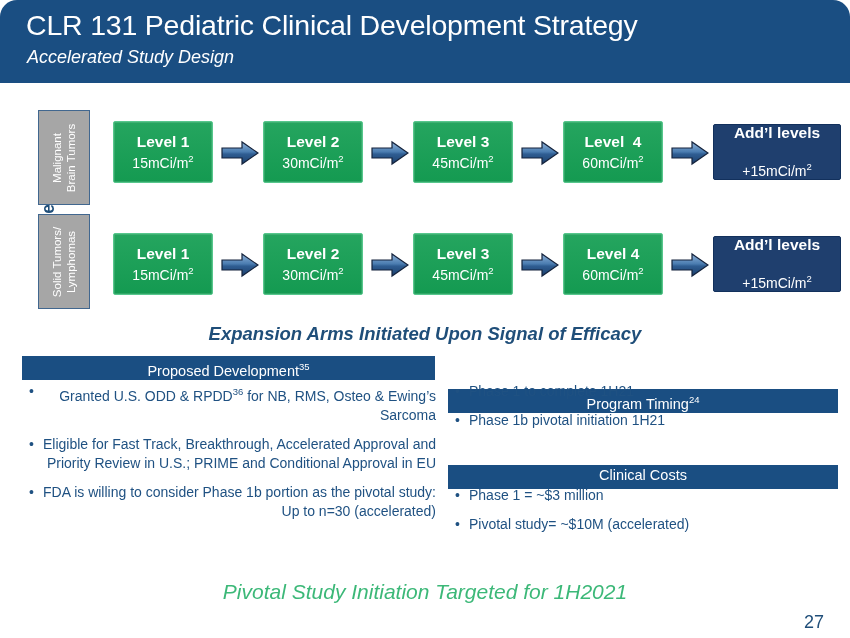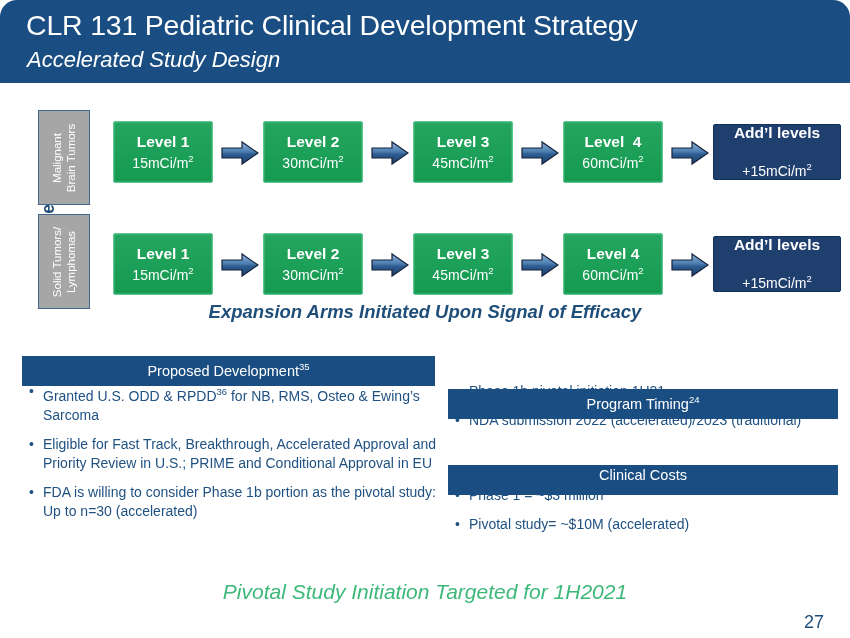--- a/index.html
+++ b/index.html
@@ -30,21 +30,21 @@
     position: absolute;
     left: 26px; top: 9px;
     font-size: 28.5px;
     color: #ffffff;
     letter-spacing: -0.2px;
     white-space: nowrap;
   }
   .title-sub {
     position: absolute;
     left: 27px; top: 47px;
-    font-size: 22px;
+    font-size: 18px;
     font-style: italic;
     color: #ffffff;
     white-space: nowrap;
   }
 
   
   .phase-label {
     position: absolute;
     left: -62px;
     top: 192px;
@@ -118,38 +118,38 @@
   
   .arrow {
     position: absolute;
     width: 38px;
     height: 26px;
   }
 
   
   .expansion {
     position: absolute;
-    left: 0; top: 301px;
+    left: 0; top: 323px;
     width: 850px;
     text-align: center;
     font-size: 18.5px;
     font-weight: bold;
     font-style: italic;
     color: #1f4e79;
   }
 
   
   .panel-header {
     position: absolute;
     background: #1a4e82;
     color: #ffffff;
     text-align: center;
     font-size: 14.5px;
     line-height: 21px;
-    height: 30px;
+    height: 24px;
     box-sizing: border-box;
   }
   .panel-header sup { font-size: 9.5px; }
 
   .bullets {
     position: absolute;
     box-sizing: border-box;
     color: #1f4e79;
   }
   .bullet {
@@ -320,32 +320,32 @@
   <div class="lvlbox navy" style="left:713px; top:236px; width:128px; height:56px;">
     <div class="lvl-title">Add’l levels</div>
     <div class="lvl-dose"><span>+15mCi/m</span><sup>2</sup></div>
   </div>
 
   <div class="expansion">Expansion Arms Initiated Upon Signal of Efficacy</div>
 
   <div class="panel-header" style="left:22px; top:356px; width:413px;">
     <span>Proposed Development</span><sup>35</sup>
   </div>
-  <div class="bullets" style="left:26px; top:382px; width:410px;">
+  <div class="bullets" style="left:26px; top:382px; width:410px;text-align:right;">
     <div class="bullet"><span>Granted U.S. ODD &amp; RPDD</span><sup>36</sup><span> for NB, RMS, Osteo &amp; Ewing’s Sarcoma</span></div>
     <div class="bullet"><span>Eligible for Fast Track, Breakthrough, Accelerated Approval and Priority Review in U.S.; PRIME and Conditional Approval in EU</span></div>
     <div class="bullet"><span>FDA is willing to consider Phase 1b portion as the pivotal study: Up to n=30 (accelerated)</span></div>
   </div>
 
   <div class="panel-header" style="left:448px; top:356px; width:390px;margin-top:33px;">
     <span>Program Timing</span><sup>24</sup>
   </div>
   <div class="bullets" style="left:452px; top:382px; width:390px;">
+    <div class="bullet"><span>Phase 1 to complete 1H21</span></div>
     <div class="bullet"><span>Phase 1b pivotal initiation 1H21</span></div>
-    <div class="bullet"><span>NDA submission 2022 (accelerated)/2023 (traditional)</span></div>
   </div>
 
   <div class="panel-header" style="left:448px; top:465px; width:390px;">
     <span>Clinical Costs</span>
   </div>
   <div class="bullets" style="left:452px; top:486px; width:390px;">
     <div class="bullet"><span>Phase 1 = ~$3 million</span></div>
     <div class="bullet"><span>Pivotal study= ~$10M (accelerated)</span></div>
   </div>
 

